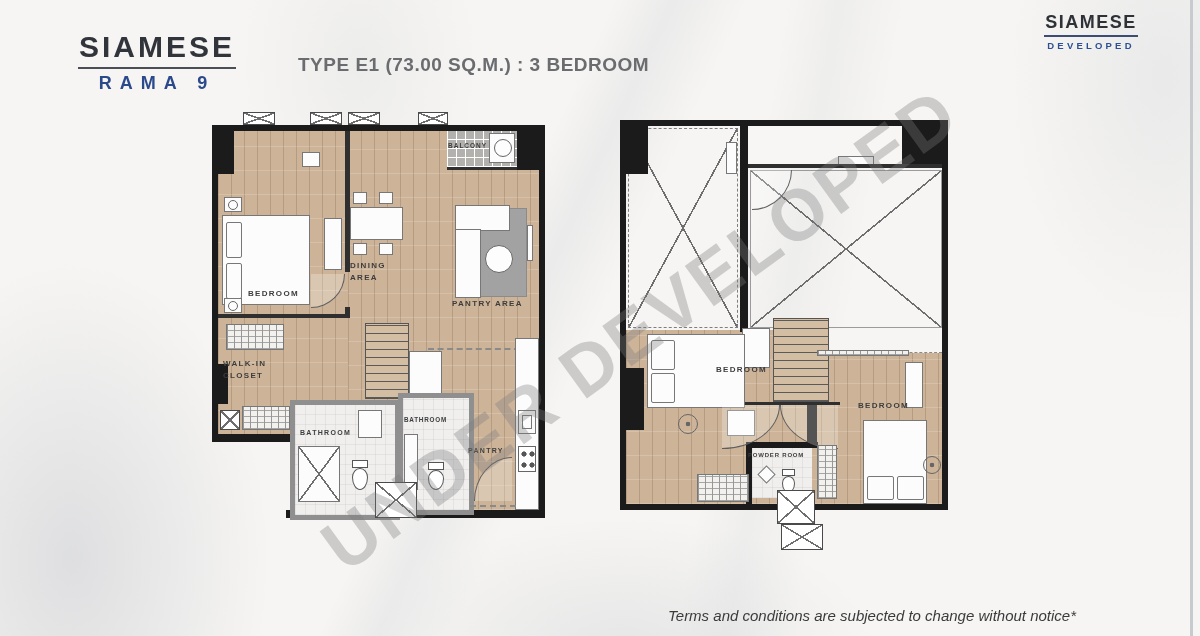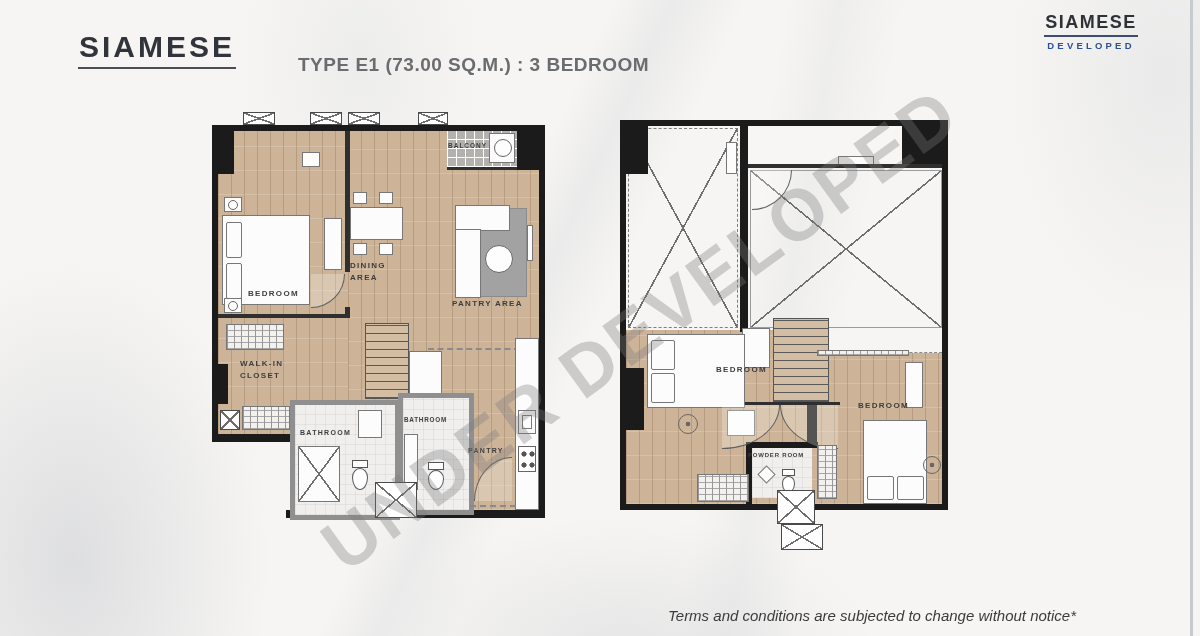--- a/index.html
+++ b/index.html
@@ -83,20 +83,21 @@
   .edgeline{position:absolute;left:1190px;top:0;width:3px;height:636px;background:#c7cacf;z-index:6;}
 </style>
 </head>
 <body>
 
 <div class="canvas">
 
   <div class="logoL">
     <div class="brand">SIAMESE</div>
     <div class="rule"></div>
+    <div class="proj">RAMA 9</div>
   </div>
   <div class="title">TYPE E1 (73.00 SQ.M.) : 3 BEDROOM</div>
   <div class="logoR">
     <div class="brand">SIAMESE</div>
     <div class="rule"></div>
     <div class="div">DEVELOPED</div>
   </div>
 
   <div class="plan" style="left:212px;top:112px;width:333px;height:406px;">
 
@@ -152,21 +153,21 @@
     <div class="rug" style="left:268px;top:96px;width:45px;height:87px;"></div>
     <div class="f" style="left:243px;top:93px;width:55px;height:26px;"></div>
     <div class="f" style="left:243px;top:117px;width:26px;height:69px;"></div>
     <div class="circle" style="left:273px;top:133px;width:28px;height:28px;"></div>
     <div class="f" style="left:315px;top:113px;width:6px;height:36px;"></div>
     <div class="lbl" style="left:240px;top:186px;width:70px;">PANTRY AREA</div>
 
     <div class="hatch" style="left:14px;top:212px;width:58px;height:26px;"></div>
     <div class="hatch" style="left:30px;top:294px;width:48px;height:24px;"></div>
     <div class="xbox xcross" style="left:8px;top:298px;width:20px;height:20px;"></div>
-    <div class="lbl wrap" style="left:28px;top:246px;width:64px;">WALK-IN CLOSET</div>
+    <div class="lbl wrap" style="left:11px;top:246px;width:64px;">WALK-IN CLOSET</div>
 
     <div class="stairs" style="left:153px;top:211px;width:44px;height:76px;"></div>
     <div class="f" style="left:197px;top:239px;width:33px;height:48px;"></div>
 
     <div class="gblock" style="left:78px;top:288px;width:100px;height:110px;"></div>
     <div class="f xcross" style="left:86px;top:334px;width:42px;height:56px;"></div>
     <div class="wc-tank" style="left:140px;top:348px;width:16px;height:8px;"></div>
     <div class="wc-bowl" style="left:140px;top:356px;width:16px;height:22px;"></div>
     <div class="f" style="left:146px;top:298px;width:24px;height:28px;"></div>
     <div class="lbl" style="left:88px;top:316px;width:80px;font-size:7px;">BATHROOM</div>

